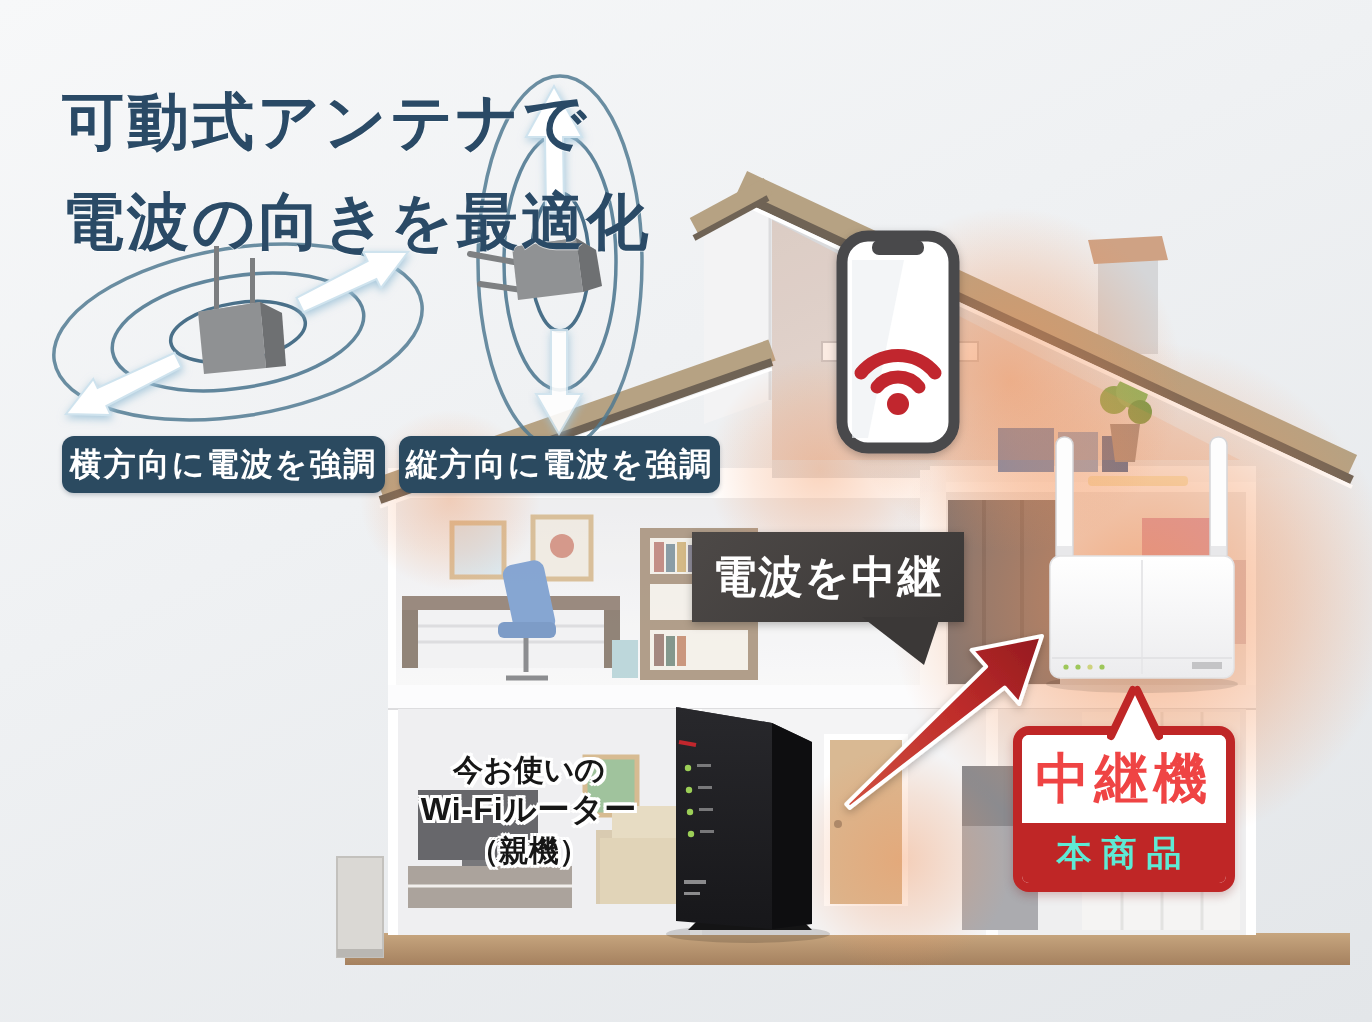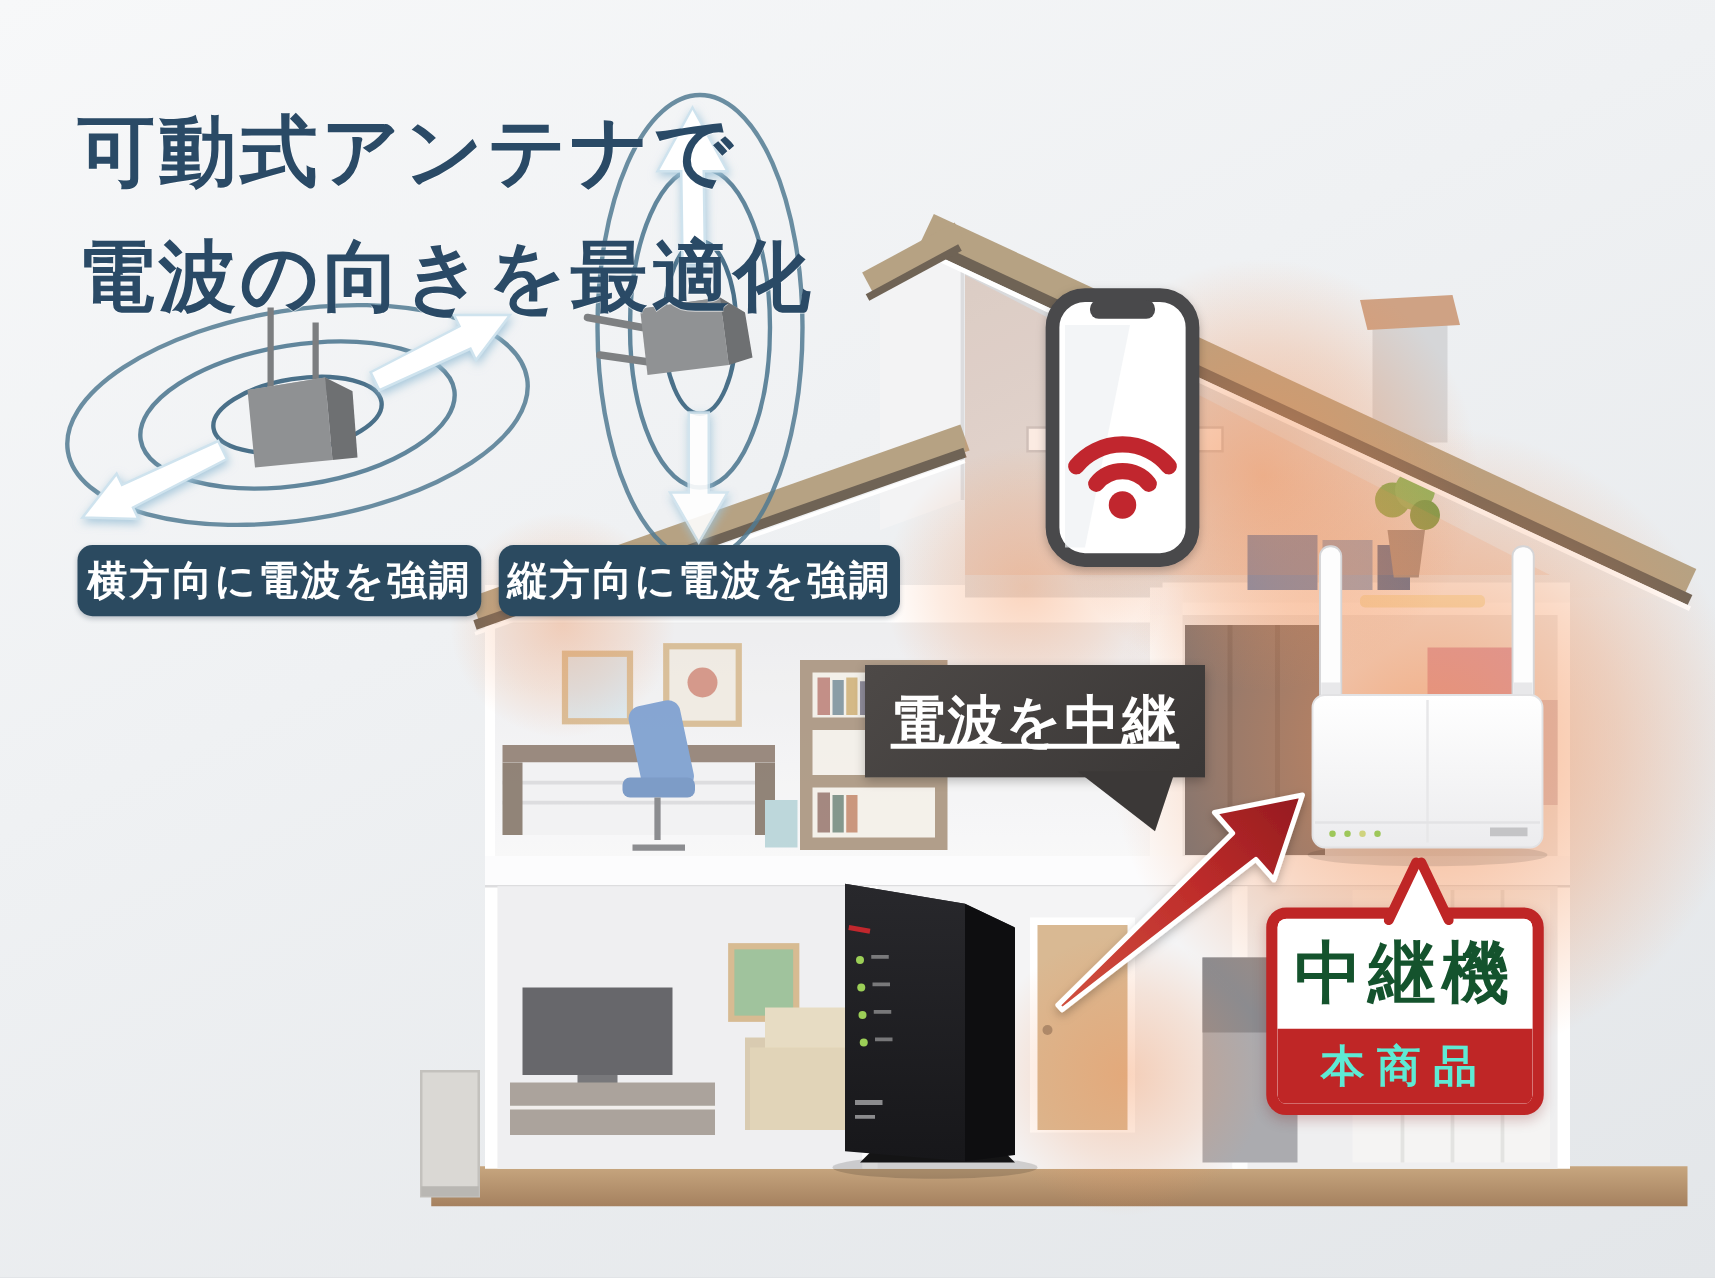--- a/index.html
+++ b/index.html
@@ -22,41 +22,40 @@
     box-shadow:0 2px 4px rgba(30,50,70,.25);
   }
   .pill-h{left:62px;width:323px;}
   .pill-v{left:399px;width:321px;border-radius:12px;}
   .bubble{
     position:absolute;left:692px;top:532px;width:272px;height:90px;z-index:6;
     background:linear-gradient(135deg,#4d4947 0%,#3a3736 100%);
     color:#fff;display:flex;align-items:center;justify-content:center;
     font-size:44px;font-weight:800;letter-spacing:2px;
     box-shadow:0 3px 8px rgba(0,0,0,.25);
-    text-decoration:underline;
   }
   .bubble .tail{position:absolute;right:18px;bottom:-47px;}
   .parent-label{
     position:absolute;left:413px;top:750px;width:232px;z-index:6;
     text-align:center;color:#161616;font-weight:800;line-height:1.3;
     text-shadow:-3px -3px 0 #fff,3px -3px 0 #fff,-3px 3px 0 #fff,3px 3px 0 #fff,
                 0 -3px 0 #fff,0 3px 0 #fff,-3px 0 0 #fff,3px 0 0 #fff;
   }
   .parent-label .l1{font-size:30px;}
   .parent-label .l2{font-size:32px;letter-spacing:1px;}
   .parent-label .l3{font-size:30px;}
   .badge{position:absolute;left:1013px;top:726px;width:222px;z-index:7;}
   .badge .badge-tail{position:absolute;left:94px;top:-42px;z-index:3;}
   .badge .badge-body{
     position:relative;z-index:2;border:9px solid #bf2626;border-radius:16px;
     overflow:hidden;background:#fff;box-shadow:0 4px 10px rgba(120,20,20,.25);
   }
   .badge .badge-top{
     height:88px;display:flex;align-items:center;justify-content:center;
-    background:#fff;color:#14532d;font-size:54px;font-weight:900;letter-spacing:5px;
+    background:#fff;color:#ef4444;font-size:54px;font-weight:900;letter-spacing:5px;
   }
   .badge .badge-bottom{
     height:60px;display:flex;align-items:center;justify-content:center;
     background:#bf2626;color:#5eead4;font-size:35px;font-weight:800;letter-spacing:10px;
   }
 </style>
 </head>
 <body>
 
 <div class="scene">
@@ -347,20 +346,25 @@
   <div class="pill pill-h">横方向に電波を強調</div>
   <div class="pill pill-v">縦方向に電波を強調</div>
 
   <div class="bubble">
     <span>電波を中継</span>
     <svg class="tail" width="84" height="52">
       <polygon points="0,0 78,0 62,48" fill="#3b3837"></polygon>
     </svg>
   </div>
 
+  <div class="parent-label">
+    <div class="l1">今お使いの</div>
+    <div class="l2">Wi-Fiルーター</div>
+    <div class="l3">（親機）</div>
+  </div>
 
   <div class="badge">
     <svg class="badge-tail" width="56" height="60">
       <polygon points="2,50 28,2 54,50 54,60 2,60" fill="#ffffff"></polygon>
       <line x1="4" y1="52" x2="26" y2="6" stroke="#bf2626" stroke-width="8" stroke-linecap="round"></line>
       <line x1="30" y1="6" x2="52" y2="52" stroke="#bf2626" stroke-width="8" stroke-linecap="round"></line>
     </svg>
     <div class="badge-body">
       <div class="badge-top">中継機</div>
       <div class="badge-bottom">本商品</div>

